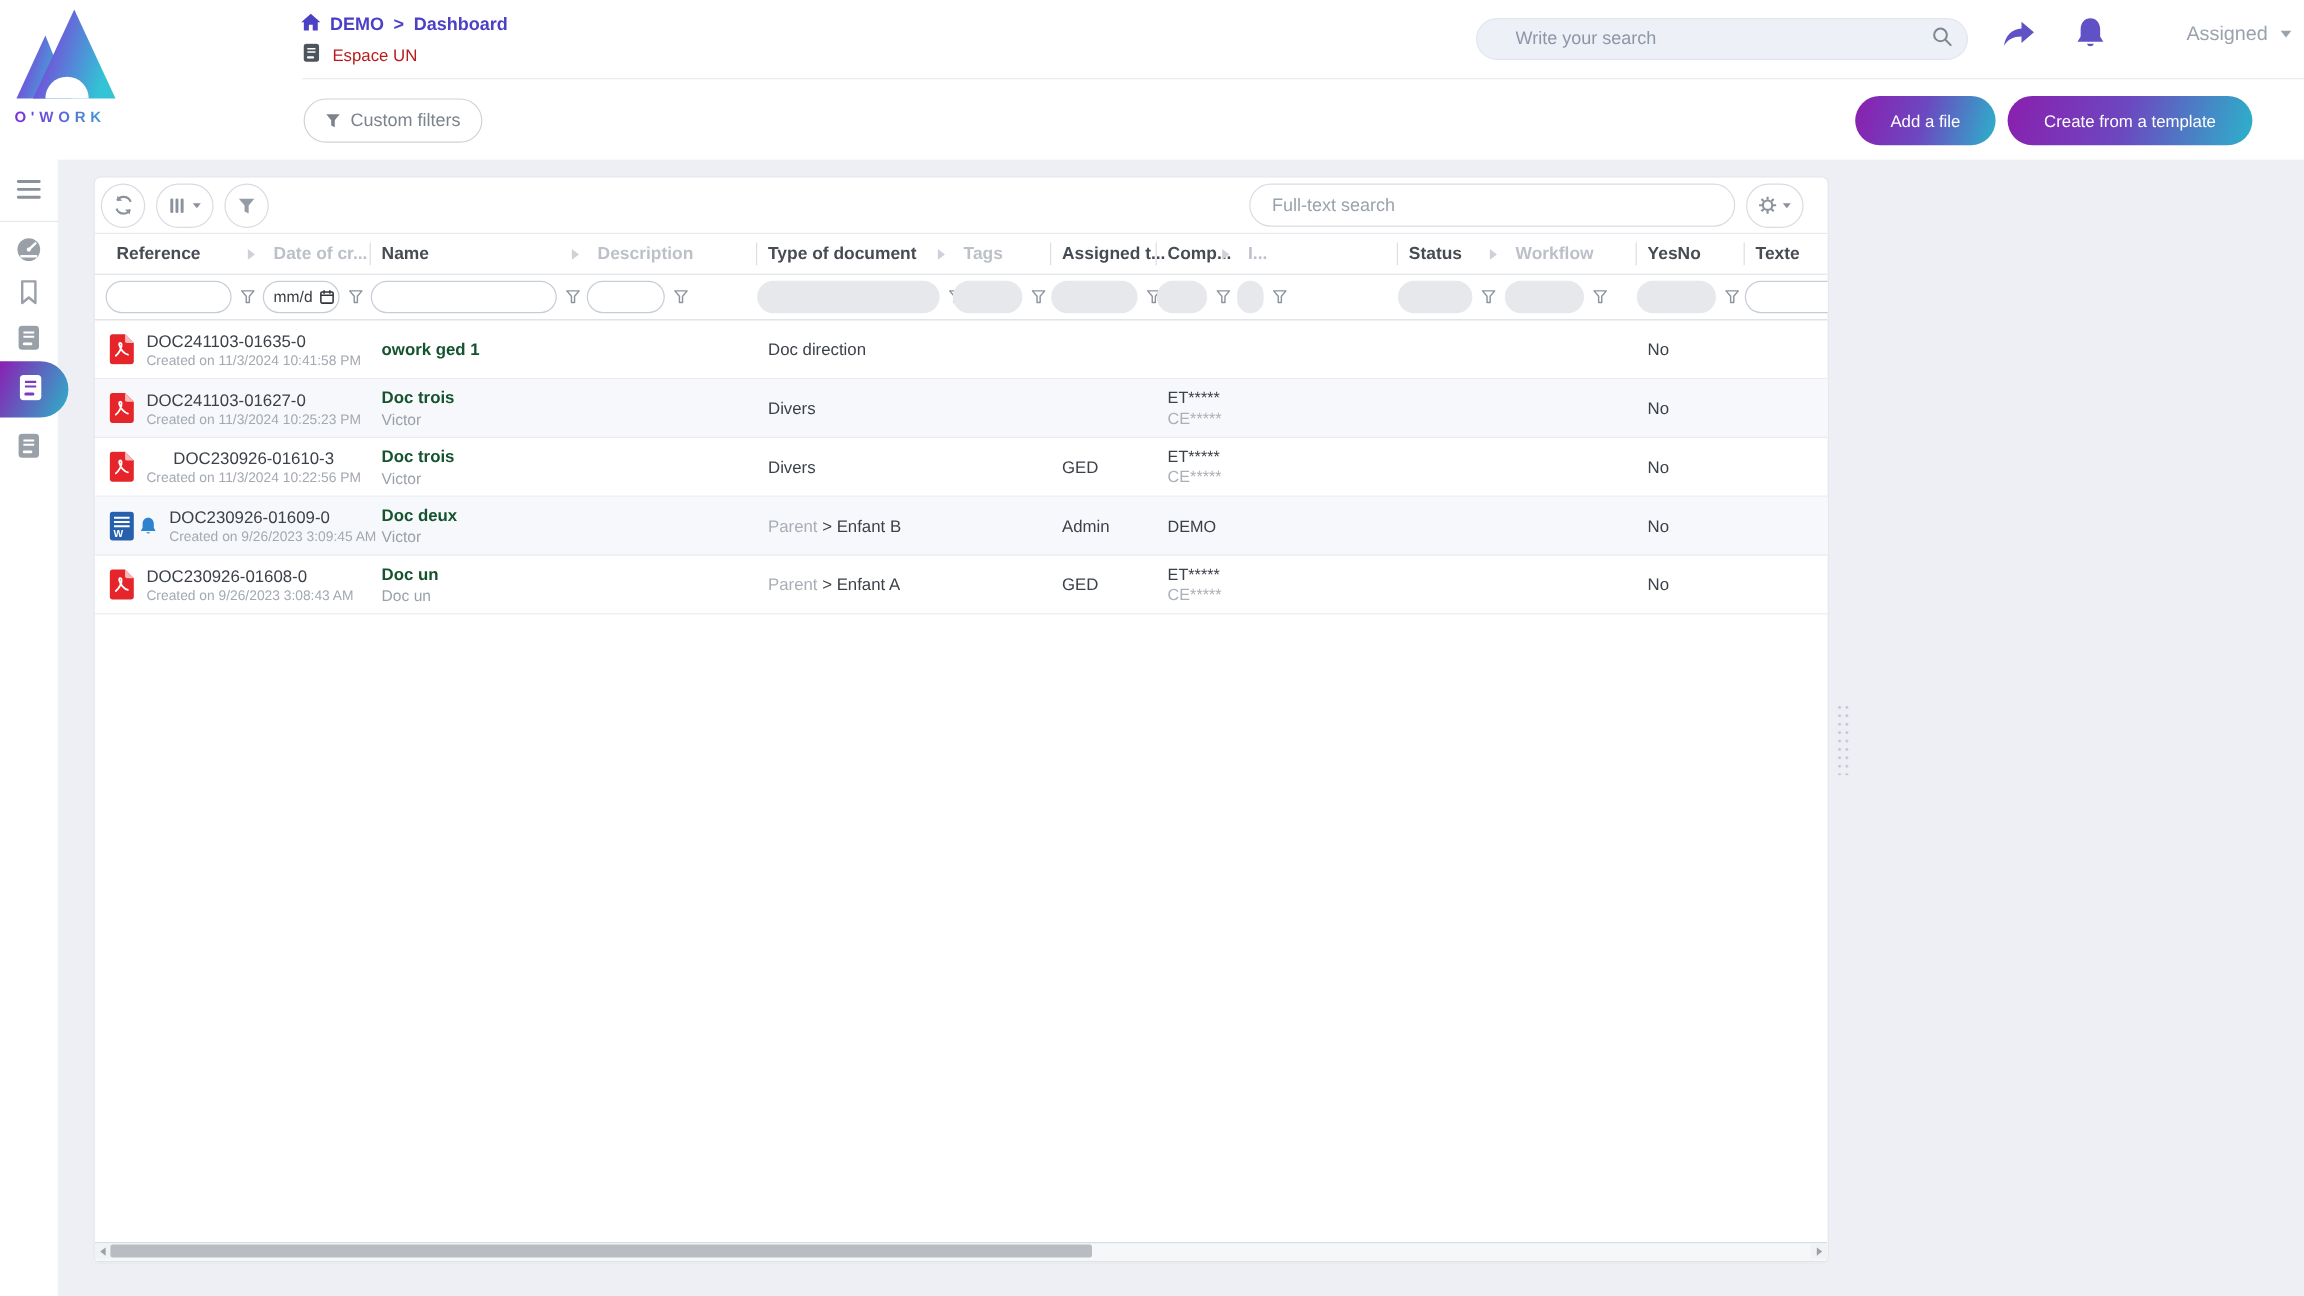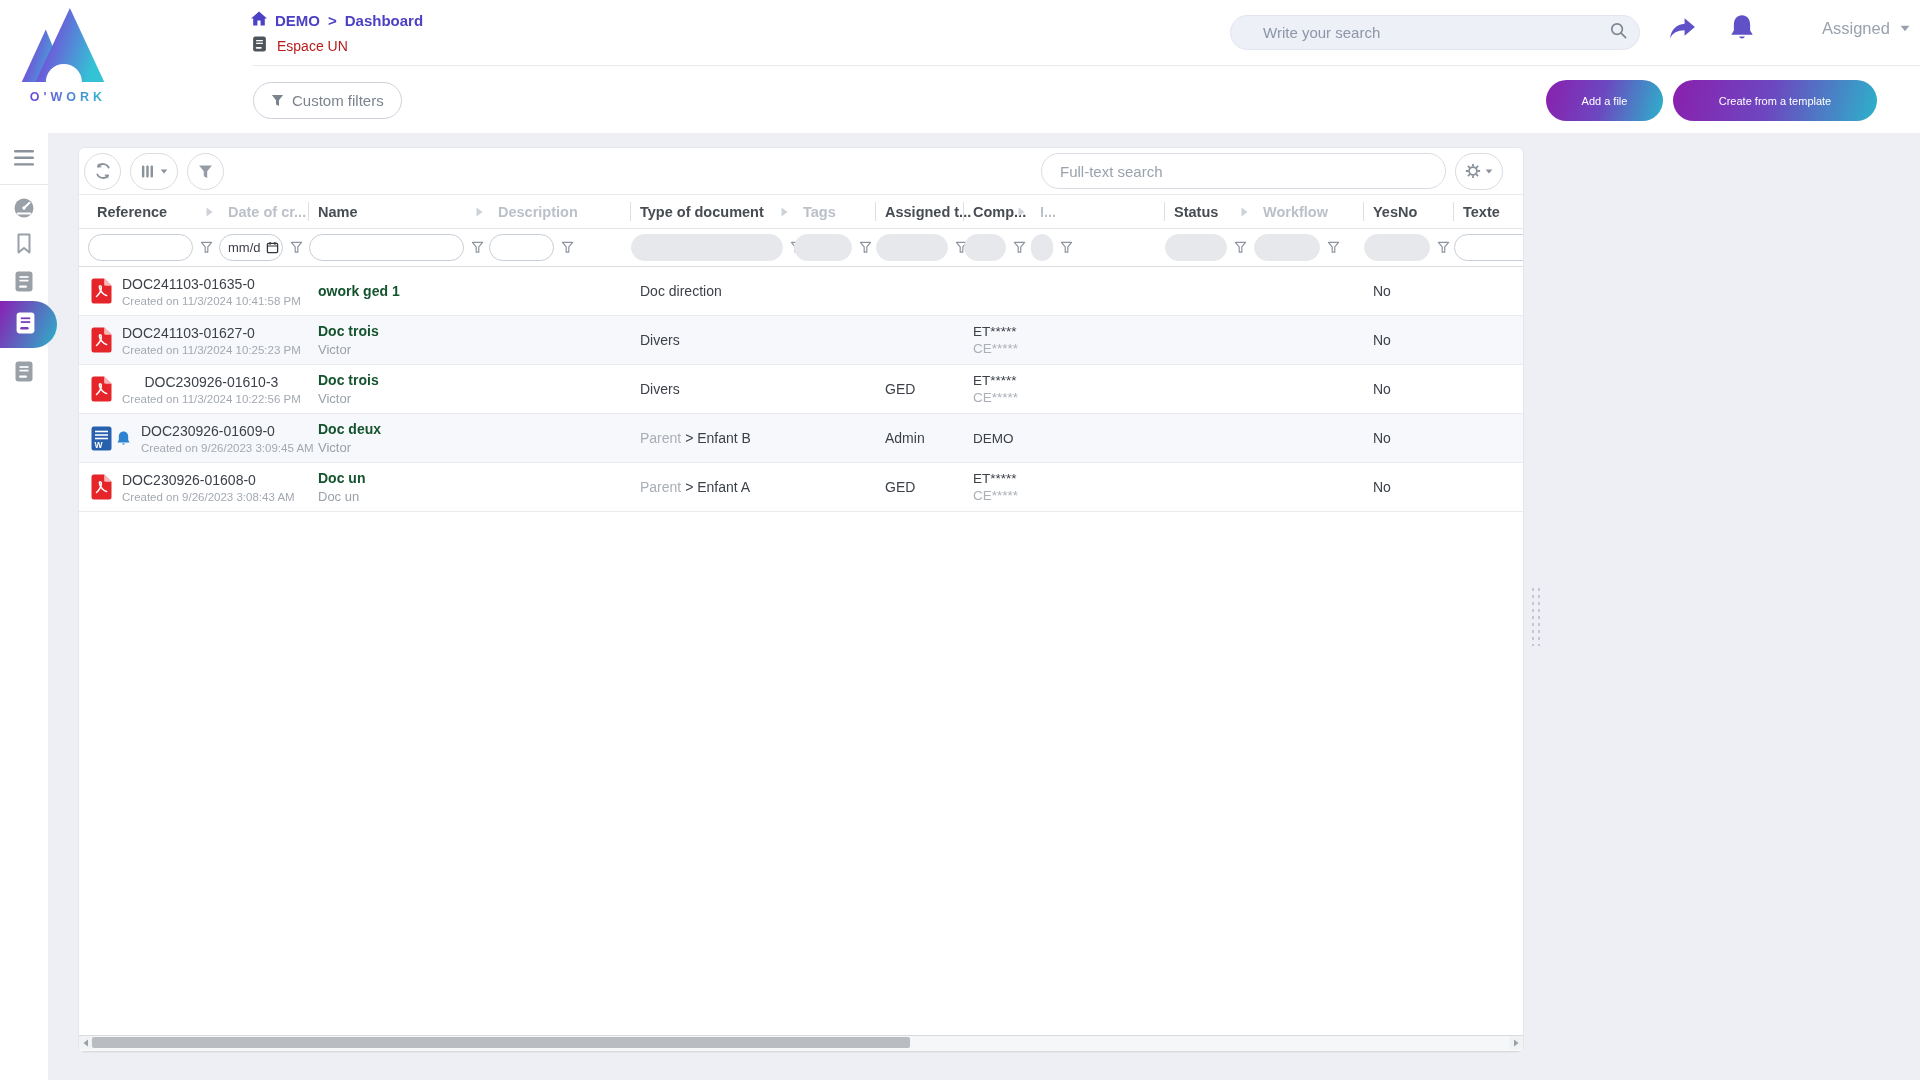--- a/index.html
+++ b/index.html
@@ -2,41 +2,41 @@
 <html><head>
 <meta charset="utf-8">
 <style>
   html,body{margin:0;padding:0;background:#fff;}
   .stage{position:relative;width:1920px;height:1080px;background:#fff;overflow:hidden;
          font-family:"Liberation Sans","DejaVu Sans",sans-serif;color:#3c4149;}
   .abs{position:absolute;}
   .main-bg{left:49px;top:133px;width:1871px;height:947px;background:#edeff4;}
 
   
-  .logo-block{left:12px;top:6px;width:94px;text-align:right;}
+  .logo-block{left:12px;top:6px;width:94px;text-align:left;}
   .logo-word{font-size:12.5px;font-weight:700;letter-spacing:4px;margin-top:2px;
              background:linear-gradient(90deg,#7d2ae0,#2fb9cf);-webkit-background-clip:text;background-clip:text;color:transparent;}
   .breadcrumb{left:251px;top:11px;display:flex;align-items:center;gap:8px;
               font-size:15px;font-weight:700;color:#4c40c4;}
   .workspace{left:252px;top:36px;display:flex;align-items:center;gap:10px;font-size:14px;color:#b91c1c;}
   .top-divider{left:252px;top:65px;width:1668px;height:1px;background:#e9ebef;}
   .search-wrap{left:1230px;top:15px;width:410px;height:35px;border-radius:18px;background:#eef0f8;
                border:1px solid #e2e5f0;display:flex;align-items:center;padding:0 12px 0 30px;box-sizing:border-box;}
   .search-wrap input{flex:1;background:transparent;border:none;outline:none;font-size:15px;
                color:#5a6270;font-family:inherit;}
   .search-wrap input::placeholder{color:#8d96a6;}
   .icon-btn{background:none;border:none;padding:0;cursor:pointer;line-height:0;}
   .share-btn{left:1668px;top:16px;}
   .bell-btn{left:1729px;top:13px;}
   .user-menu{left:1822px;top:19px;display:flex;align-items:center;gap:10px;font-size:16.5px;color:#9aa2ad;cursor:pointer;}
 
   
   .custom-filters{left:253px;top:82px;height:37px;display:flex;align-items:center;gap:8px;padding:0 17px;
                   border:1px solid #cdd2d9;border-radius:19px;background:#fff;color:#7b838d;font-size:15px;font-family:inherit;cursor:pointer;}
-  .grad-btn{top:80px;height:41px;border:none;border-radius:21px;color:#fff;font-size:11px;font-family:inherit;
+  .grad-btn{top:80px;height:41px;border:none;border-radius:21px;color:#fff;font-size:14px;font-family:inherit;
             background:linear-gradient(105deg,#8a1fae 0%,#6c48c0 48%,#2cb2ca 100%);
             display:flex;align-items:center;justify-content:center;cursor:pointer;}
   .add-file{left:1546px;width:117px;}
   .create-template{left:1673px;width:204px;}
 
   
   .sidebar{left:0;top:133px;width:49px;height:947px;background:#fff;border-right:1px solid #eceff3;box-sizing:border-box;}
   .side-item{position:absolute;left:14px;line-height:0;cursor:pointer;background:none;border:none;padding:0;}
   .side-divider{position:absolute;left:0;top:51px;width:49px;height:1px;background:#e6e8ec;}
   .active-pill{position:absolute;left:0;top:168px;width:57px;height:47px;border-radius:0 24px 24px 0;

